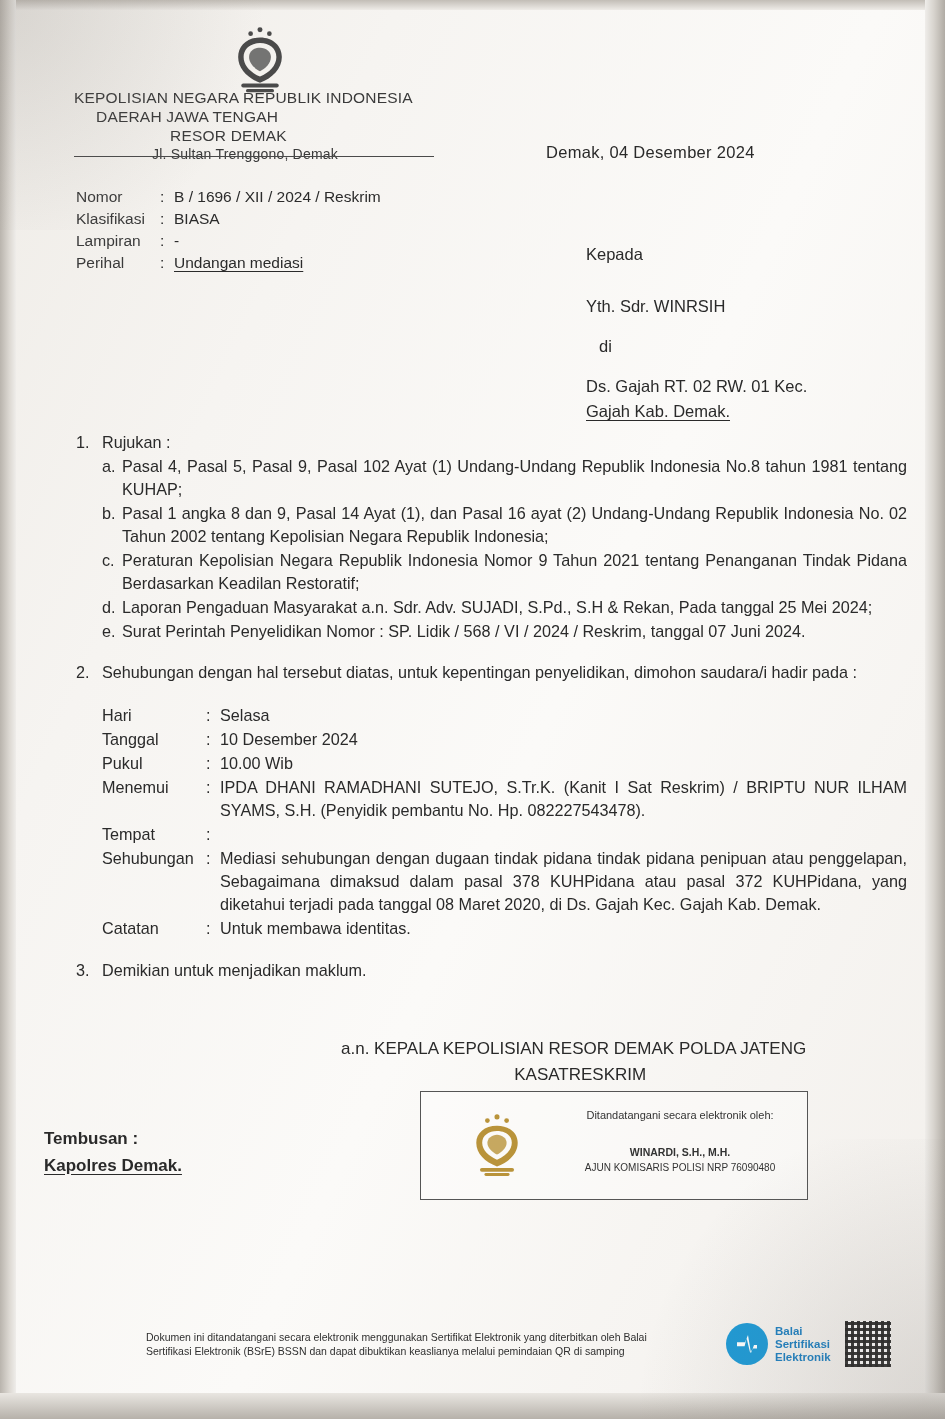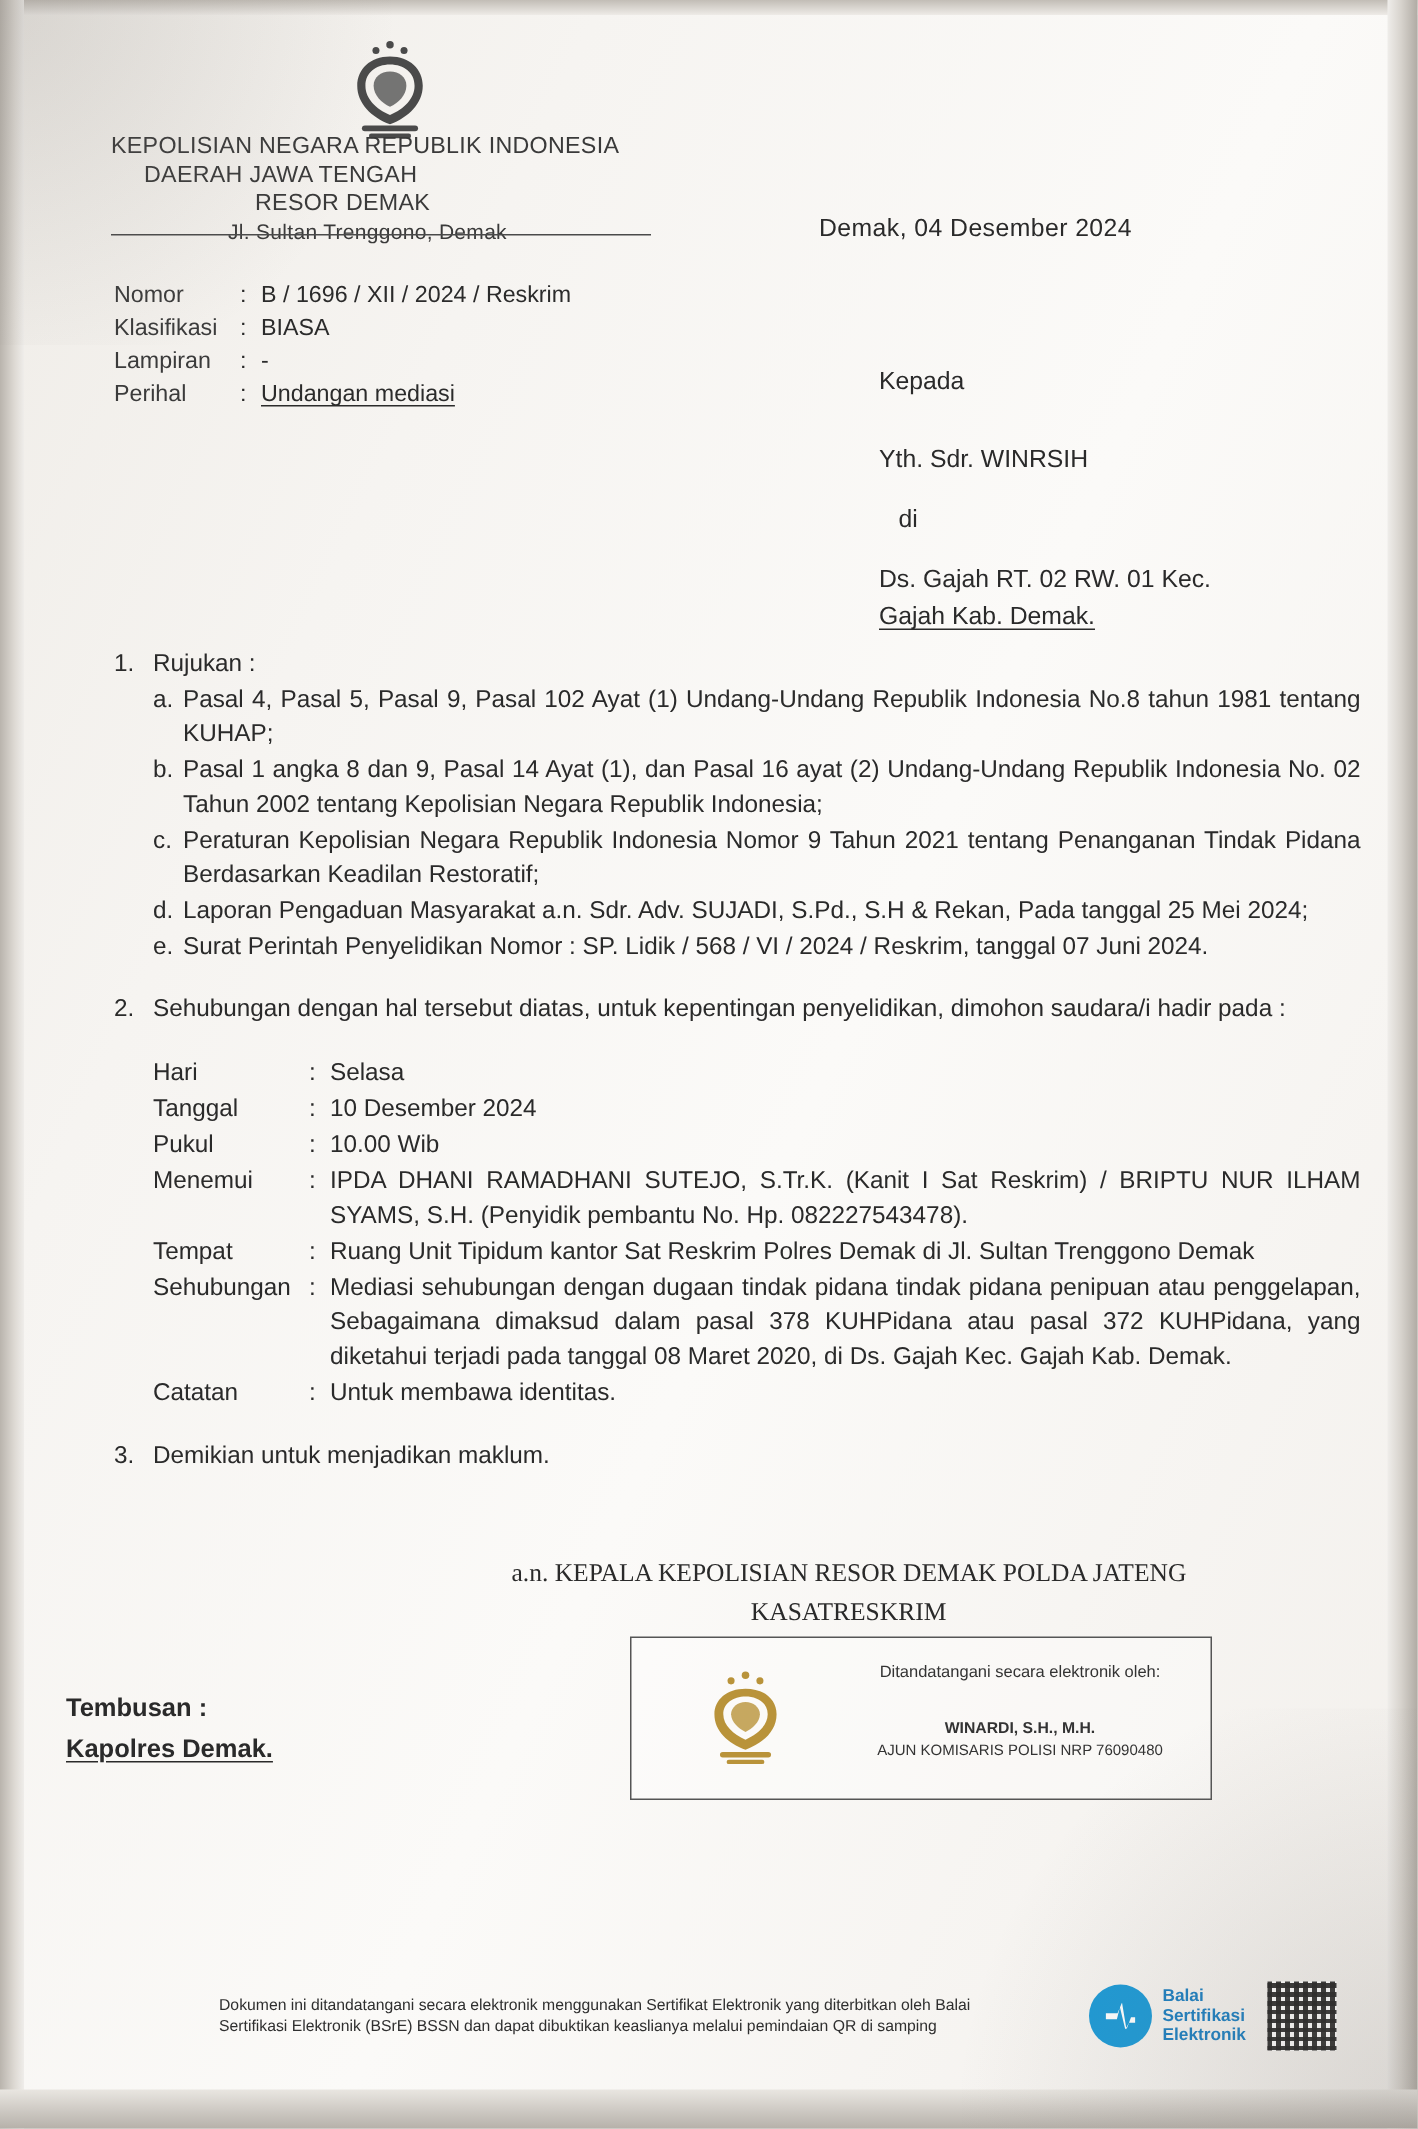--- a/index.html
+++ b/index.html
@@ -141,21 +141,20 @@
   .dcolon { width: 14px; flex: 0 0 14px; }
   .dval { flex: 1; text-align: justify; }
 
   
   .sig-head {
     position: absolute;
     left: 325px;
     top: 1030px;
     font-size: 17px;
     line-height: 26px;
-    font-family: Liberation Serif, serif;
   }
   .sig-head .l2 { text-align: right; padding-right: 160px; }
   .sig-box {
     position: absolute;
     left: 404px;
     top: 1085px;
     width: 386px;
     height: 107px;
     border: 1.2px solid #555;
     background: rgba(255,255,255,0.35);
@@ -379,21 +378,20 @@
               <div class="dval">10.00 Wib</div>
             </div>
             <div class="drow">
               <div class="dlabel">Menemui</div>
               <div class="dcolon">:</div>
               <div class="dval">IPDA DHANI RAMADHANI SUTEJO, S.Tr.K.  (Kanit I Sat Reskrim) / BRIPTU NUR ILHAM SYAMS, S.H. (Penyidik pembantu No. Hp. 082227543478).</div>
             </div>
             <div class="drow">
               <div class="dlabel">Tempat</div>
               <div class="dcolon">:</div>
-              <div class="dval">Ruang Unit Tipidum  kantor Sat Reskrim Polres Demak di Jl. Sultan Trenggono Demak</div>
             </div>
             <div class="drow">
               <div class="dlabel">Sehubungan</div>
               <div class="dcolon">:</div>
               <div class="dval">Mediasi sehubungan dengan dugaan tindak pidana tindak pidana penipuan atau penggelapan, Sebagaimana dimaksud dalam pasal 378 KUHPidana atau pasal 372 KUHPidana, yang diketahui terjadi pada tanggal 08 Maret 2020, di Ds. Gajah Kec. Gajah Kab. Demak.</div>
             </div>
             <div class="drow">
               <div class="dlabel">Catatan</div>
               <div class="dcolon">:</div>
               <div class="dval">Untuk membawa identitas.</div>

